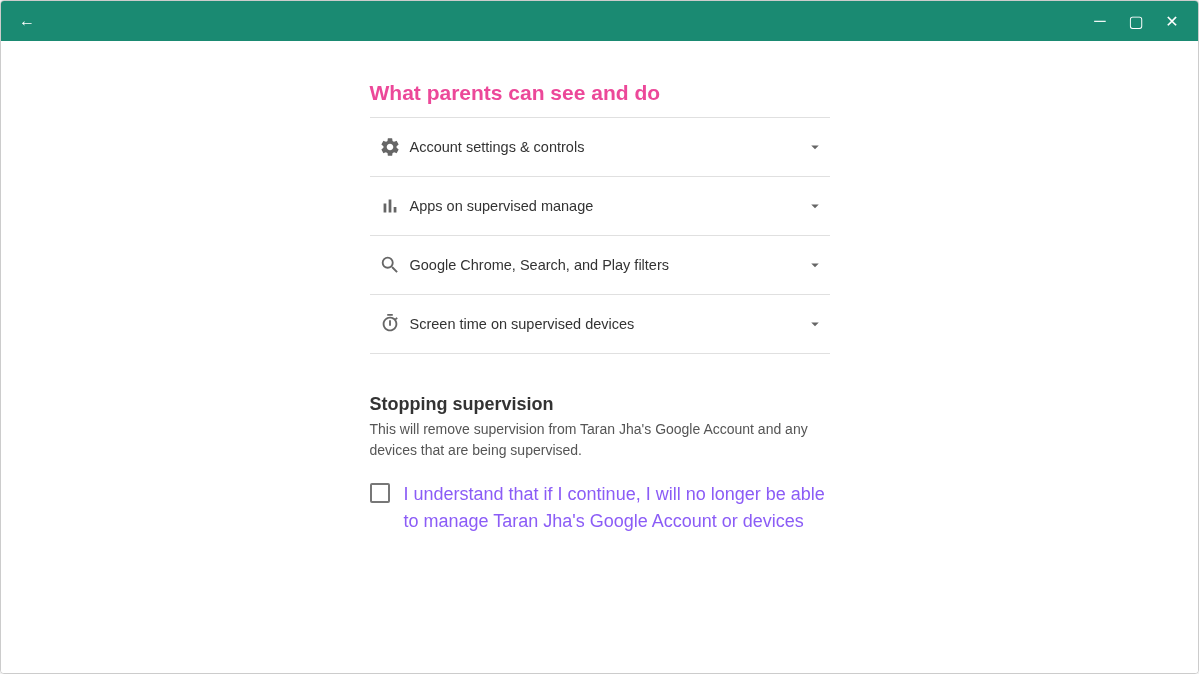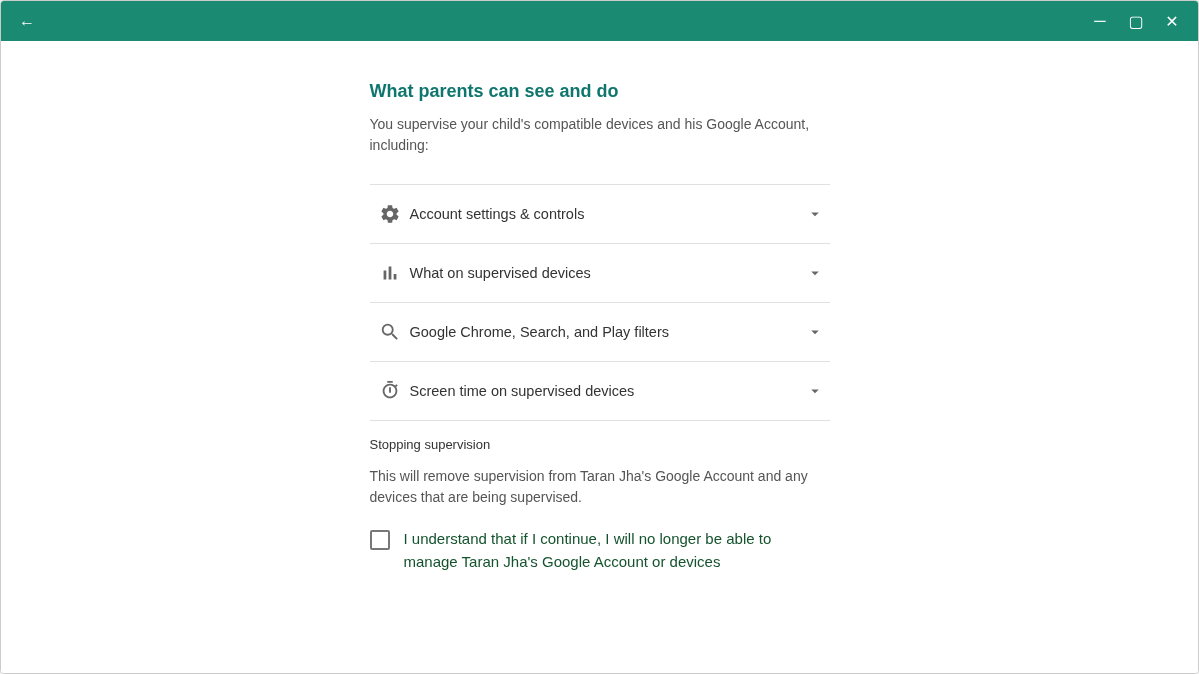--- a/index.html
+++ b/index.html
@@ -75,36 +75,36 @@
       padding: 40px 0;
     }
 
     .content-inner {
       max-width: 500px;
       margin: 0 auto;
       padding: 0 20px;
     }
 
     .section-title {
-      font-size: 18px;
+      font-size: 21px;
       font-weight: 600;
-      color: #0f766e;
+      color: #ec4899;
       margin-bottom: 12px;
     }
 
     .section-desc {
       font-size: 14px;
       color: #555;
       line-height: 1.5;
       margin-bottom: 28px;
     }
 
     
     .accordion-list {
-      margin-bottom: 16px;
+      margin-bottom: 40px;
     }
 
     .accordion-item {
       border-bottom: 1px solid #e0e0e0;
       display: flex;
       align-items: center;
       padding: 18px 0;
       cursor: pointer;
       user-select: none;
     }
@@ -133,24 +133,24 @@
       color: #555;
       font-size: 18px;
       display: flex;
       align-items: center;
       justify-content: center;
       width: 30px;
     }
 
     
     .stopping-title {
-      font-size: 13px;
-      font-weight: 400;
+      font-size: 18px;
+      font-weight: 700;
       color: #333;
-      margin-bottom: 14px;
+      margin-bottom: 4px;
     }
 
     .stopping-desc {
       font-size: 14px;
       color: #555;
       line-height: 1.5;
       margin-bottom: 20px;
     }
 
     .checkbox-row {
@@ -164,22 +164,22 @@
       height: 20px;
       border: 2px solid #777;
       border-radius: 2px;
       flex-shrink: 0;
       margin-top: 2px;
       background: #fff;
       cursor: pointer;
     }
 
     .checkbox-label {
-      font-size: 15px;
-      color: #14532d;
+      font-size: 18px;
+      color: #8b5cf6;
       line-height: 1.5;
     }
 
     
     .icon-svg {
       width: 22px;
       height: 22px;
       fill: #666;
     }
   </style>
@@ -196,21 +196,20 @@
       <div class="titlebar-btn">─</div>
       <div class="titlebar-btn">▢</div>
       <div class="titlebar-btn">✕</div>
     </div>
   </div>
 
   <div class="content">
     <div class="content-inner">
 
       <h2 class="section-title">What parents can see and do</h2>
-      <p class="section-desc">You supervise your child's compatible devices and his Google Account, including:</p>
 
       <div class="accordion-list">
 
         <div class="accordion-item">
           <div class="accordion-icon">
             <svg class="icon-svg" viewBox="0 0 24 24" xmlns="http://www.w3.org/2000/svg">
               <path d="M19.14 12.94c.04-.3.06-.61.06-.94s-.02-.64-.07-.94l2.03-1.58a.49.49 0 0 0 .12-.61l-1.92-3.32a.49.49 0 0 0-.59-.22l-2.39.96a6.96 6.96 0 0 0-1.62-.94l-.36-2.54a.484.484 0 0 0-.48-.41h-3.84c-.24 0-.43.17-.47.41l-.36 2.54a7.04 7.04 0 0 0-1.62.94l-2.39-.96a.48.48 0 0 0-.59.22L2.74 8.87a.48.48 0 0 0 .12.61l2.03 1.58c-.05.3-.07.62-.07.94s.02.64.07.94l-2.03 1.58a.49.49 0 0 0-.12.61l1.92 3.32c.12.22.37.29.59.22l2.39-.96c.5.36 1.04.67 1.62.94l.36 2.54c.05.24.24.41.48.41h3.84c.24 0 .44-.17.47-.41l.36-2.54a7.04 7.04 0 0 0 1.62-.94l2.39.96c.22.08.47 0 .59-.22l1.92-3.32a.49.49 0 0 0-.12-.61l-2.01-1.58zM12 15.6c-1.98 0-3.6-1.62-3.6-3.6s1.62-3.6 3.6-3.6 3.6 1.62 3.6 3.6-1.62 3.6-3.6 3.6z"></path>
             </svg>
           </div>
           <span class="accordion-label">Account settings &amp; controls</span>
@@ -220,21 +219,21 @@
               </svg>
           </div>
         </div>
 
         <div class="accordion-item">
           <div class="accordion-icon">
             <svg class="icon-svg" viewBox="0 0 24 24" xmlns="http://www.w3.org/2000/svg">
               <path d="M5 9.2h3V19H5zm5.5-4.2h3V19h-3zm5.5 8h3V19h-3z"></path>
             </svg>
           </div>
-          <span class="accordion-label">What on supervised devices</span>
+          <span class="accordion-label">Apps on supervised manage</span>
           <div class="accordion-chevron">
             <svg width="18" height="18" viewBox="0 0 24 24" fill="#666">
                 <path d="M7 10l5 5 5-5z"></path>
               </svg>
           </div>
         </div>
 
 
         <div class="accordion-item">
           <div class="accordion-icon">

